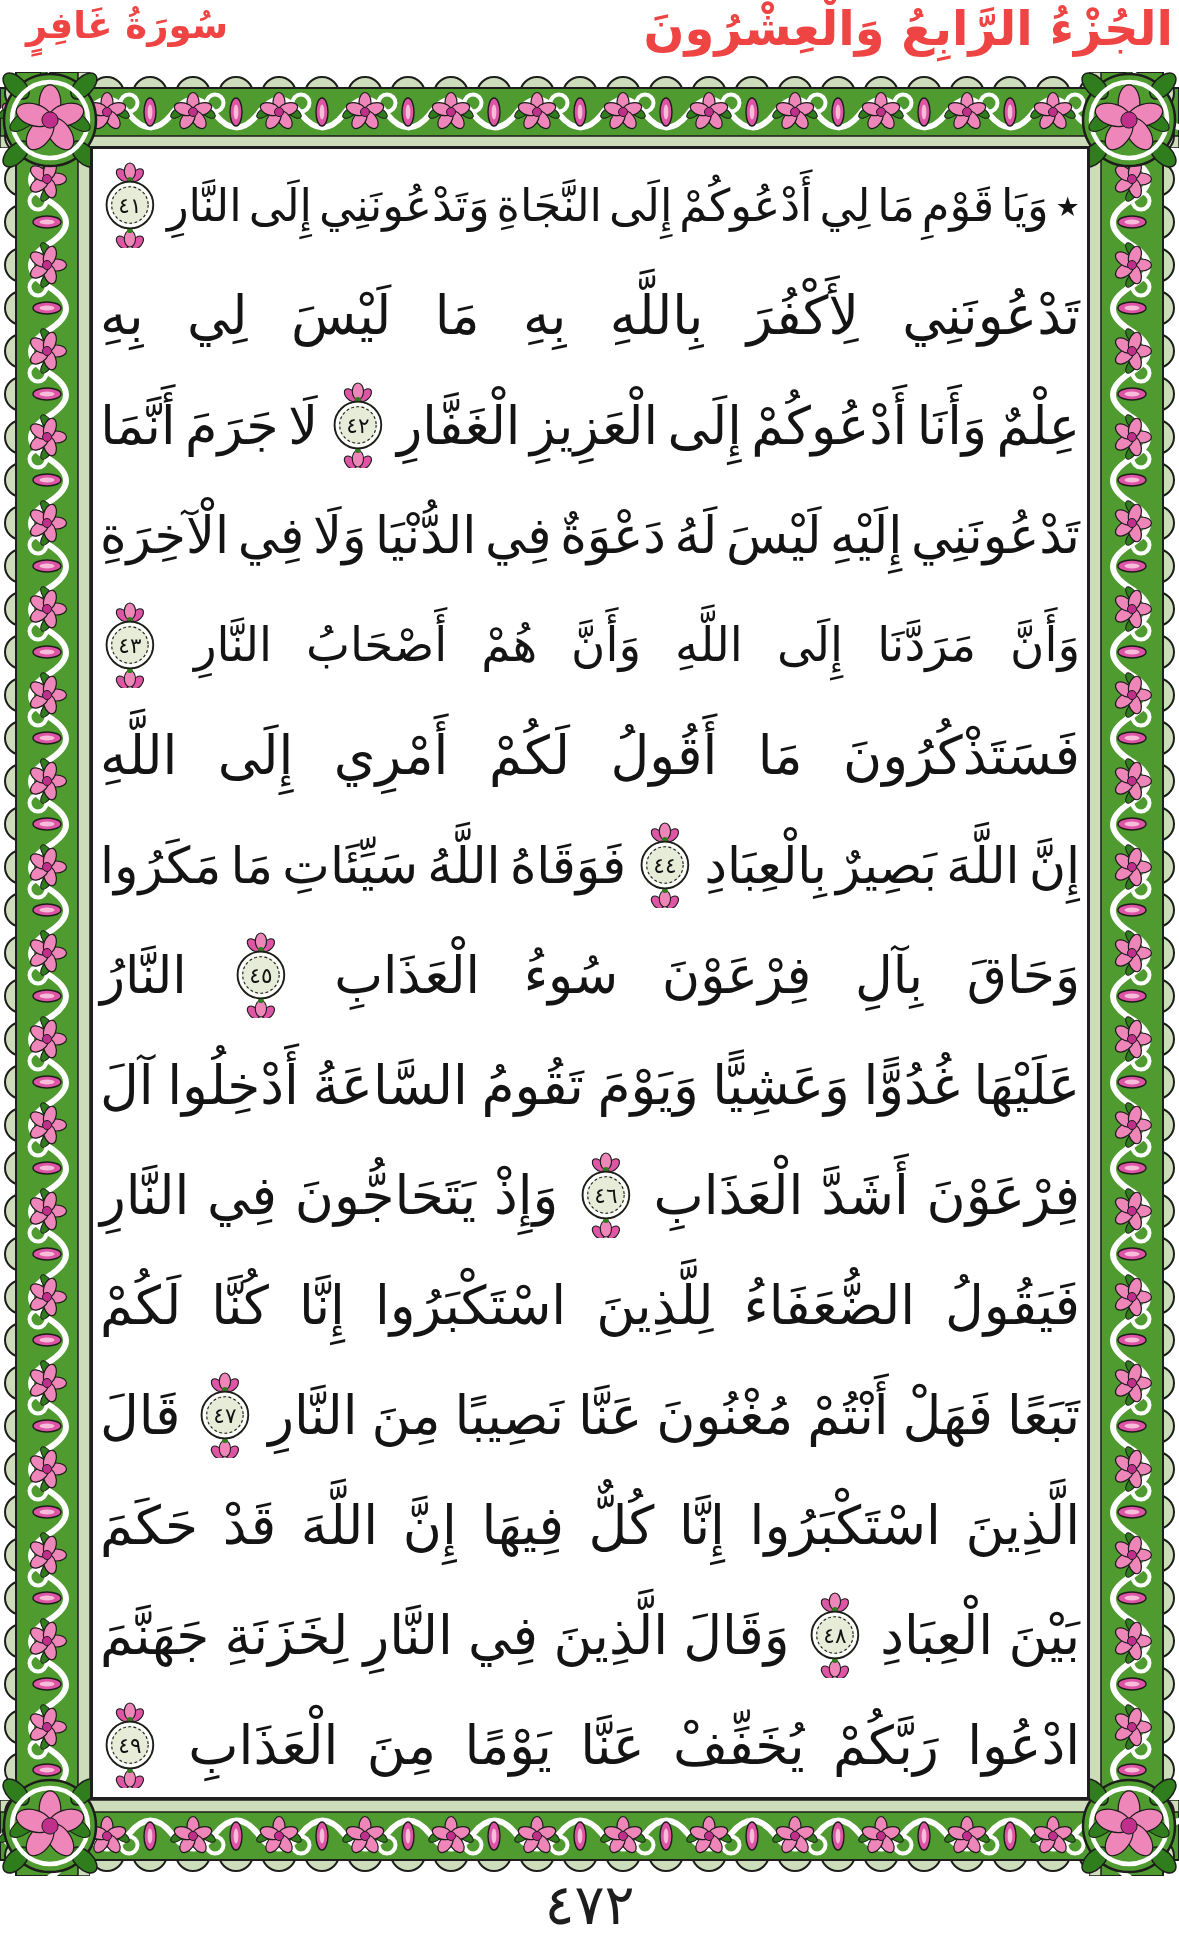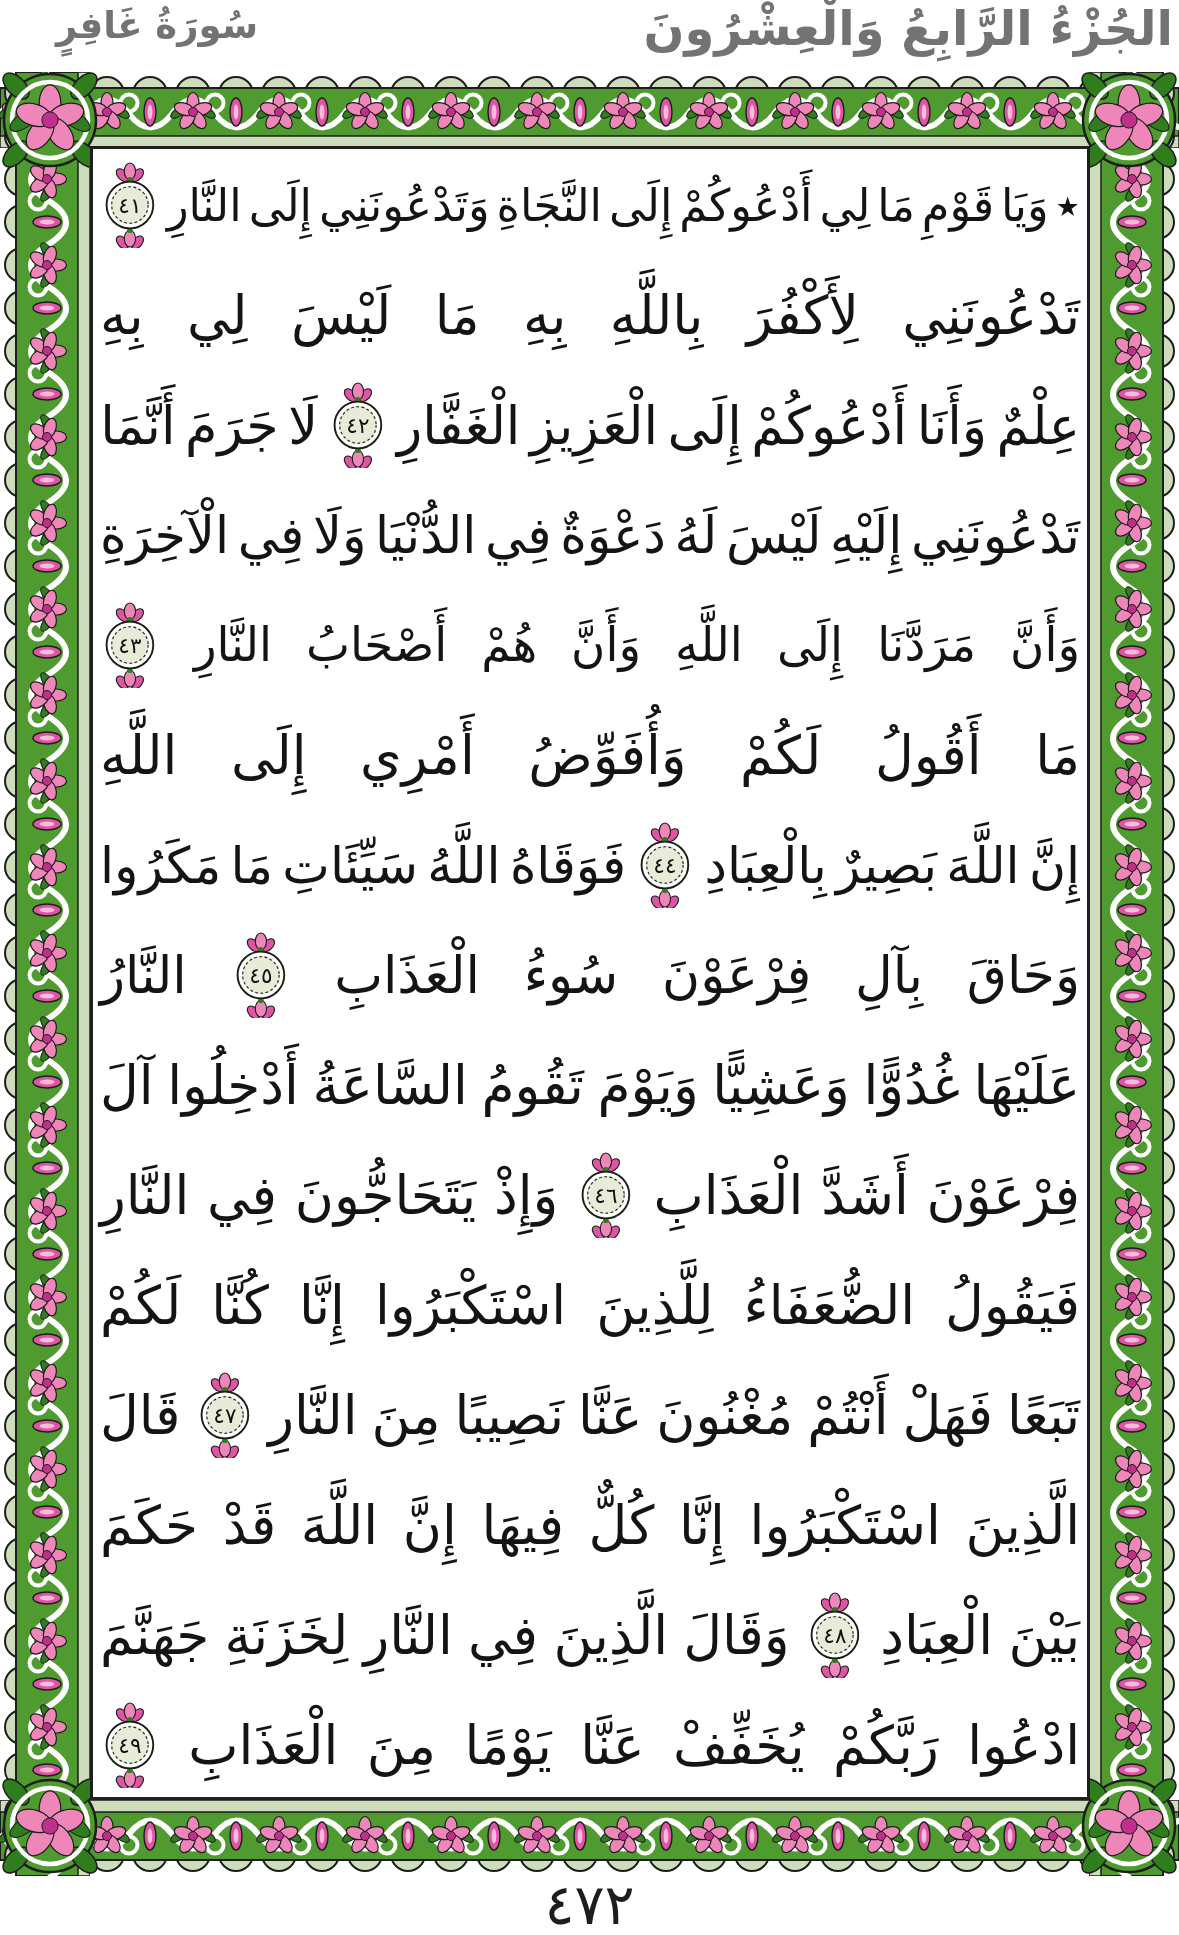--- a/index.html
+++ b/index.html
@@ -1,21 +1,21 @@
 <!DOCTYPE html>
 <html lang="ar" dir="rtl"><head>
 <meta charset="utf-8">
 <style>
   html,body{margin:0;padding:0;background:#ffffff;}
   .page{
     position:relative;width:1179px;height:1935px;background:#ffffff;
     overflow:hidden;font-family:"DejaVu Sans",sans-serif;
   }
   
-  .hdr{position:absolute;color:#737373;font-weight:bold;white-space:nowrap;margin-left:30px;}
+  .hdr{position:absolute;color:#ef4444;font-weight:bold;white-space:nowrap;}
   .hdr-surah{left:26px;top:4px;font-size:37px;}
   .hdr-juz{right:6px;top:0px;font-size:48px;}
   
   .strip{position:absolute;line-height:0;}
   .strip-top{left:0;top:72px;}
   .strip-bottom{left:0;top:1800px;}
   .strip-left{left:0;top:72px;transform-origin:0 0;transform:rotate(90deg) translateY(-90px);}
   .strip-right{left:1089px;top:72px;transform-origin:0 0;transform:rotate(90deg) translateY(-90px);}
   .corner{position:absolute;line-height:0;}
   .corner-tl{left:-8px;top:62px;}
@@ -1147,24 +1147,24 @@
     <ellipse cx="32" cy="82" rx="6" ry="9" fill="#ee86ba" stroke="#1d1d1b" stroke-width="1.2"></ellipse>
             <circle cx="32" cy="73" r="3" fill="#2f7d1c"></circle>
     <circle cx="32" cy="46" r="25" fill="#e6ecd8" stroke="#1d1d1b" stroke-width="2"></circle>
     <circle cx="32" cy="46" r="22" fill="none" stroke="#ffffff" stroke-width="3"></circle>
     <circle cx="32" cy="46" r="19.5" fill="none" stroke="#1d1d1b" stroke-width="1.2" stroke-dasharray="3 2.6"></circle>
     <text x="32" y="48" text-anchor="middle" dominant-baseline="middle" font-size="23" fill="#111111" font-family="DejaVu Sans, sans-serif">٤٣</text>
   </svg>
         </span>
       </div>
       <div class="qline" dir="rtl" style="font-size: 53.36px;">
+        <span class="qword">فَسَتَذْكُرُونَ</span>
         <span class="qword">مَا</span>
         <span class="qword">أَقُولُ</span>
         <span class="qword">لَكُمْ</span>
-        <span class="qword">وَأُفَوِّضُ</span>
         <span class="qword">أَمْرِي</span>
         <span class="qword">إِلَى</span>
         <span class="qword">اللَّهِ</span>
       </div>
       <div class="qline" dir="rtl" style="font-size: 50.5185px;">
         <span class="qword">إِنَّ</span>
         <span class="qword">اللَّهَ</span>
         <span class="qword">بَصِيرٌ</span>
         <span class="qword">بِالْعِبَادِ</span>
         <span class="medallion">

